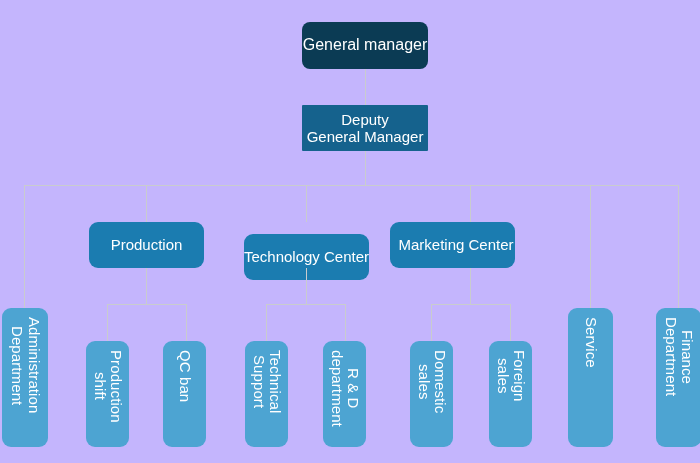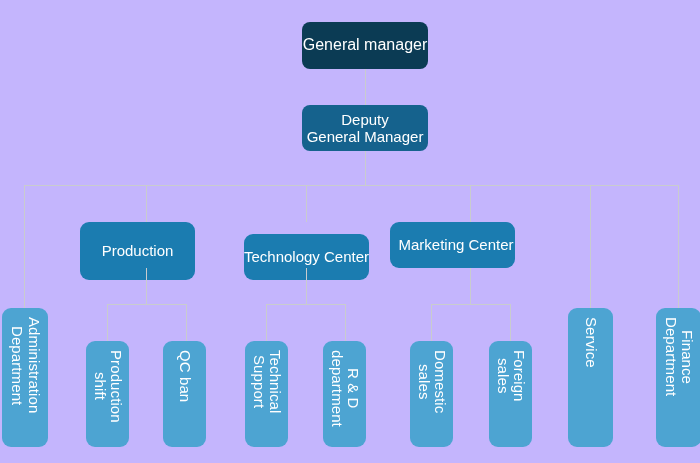--- a/index.html
+++ b/index.html
@@ -42,21 +42,21 @@
     overflow: hidden;
   }
 
   .node.level-0 {
     background: #0b3b54;
     border-radius: 8px;
     font-size: 16px;
   }
   .node.level-1 {
     background: #15628d;
-    border-radius: 8px;
+    border-radius: 1px;
     font-size: 15px;
   }
   .node.level-2 {
     background: #1b7cb0;
     border-radius: 9px;
     font-size: 15px;
   }
   .node.level-3 {
     background: #4da4d2;
     border-radius: 9px;
@@ -103,21 +103,21 @@
 
   <div class="line h" style="left:24px; top:185px; width:655px;"></div>
 
   <div class="line v" style="left:24px; top:185px; height:123px;"></div>
   <div class="line v" style="left:146px; top:185px; height:37px;"></div>
   <div class="line v" style="left:306px; top:185px; height:37px;"></div>
   <div class="line v" style="left:470px; top:185px; height:37px;"></div>
   <div class="line v" style="left:590px; top:185px; height:123px;"></div>
   <div class="line v" style="left:678px; top:185px; height:123px;"></div>
 
-  <div class="node level-2" style="left:80px; top:222px; width:115px; height:58px;text-align:right;">
+  <div class="node level-2" style="left:89px; top:222px; width:115px; height:46px;text-align:right;">
     <span class="hlabel">Production</span>
   </div>
 
   <div class="node level-2" style="left:244px; top:222px; width:125px; height:46px;margin-top:12px;">
     <span class="hlabel">Technology Center</span>
   </div>
 
   <div class="node level-2" style="left:390px; top:222px; width:125px; height:46px;padding-left:7px;">
     <span class="hlabel">Marketing Center</span>
   </div>

